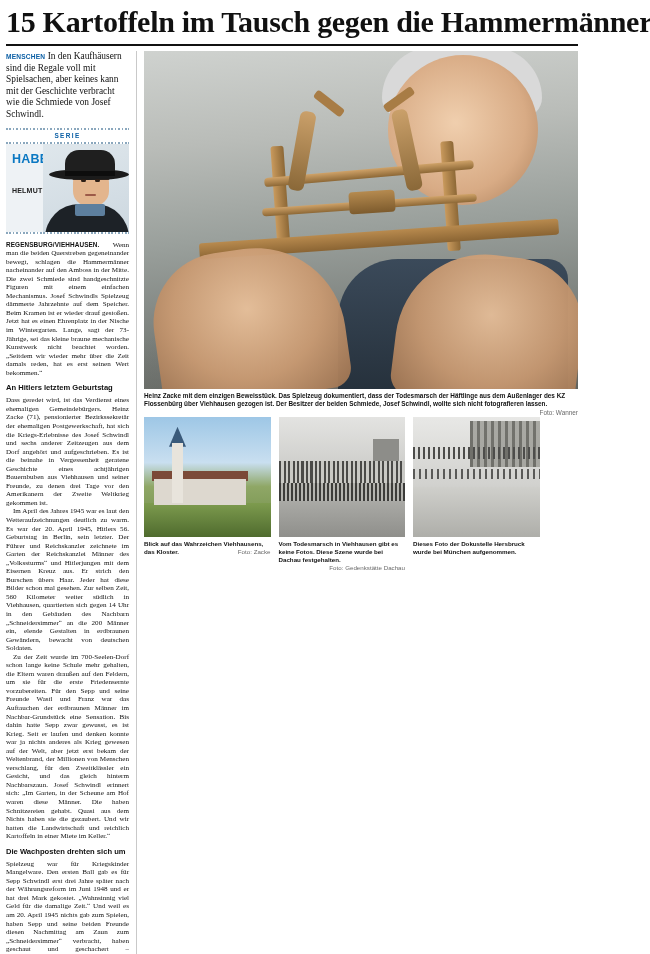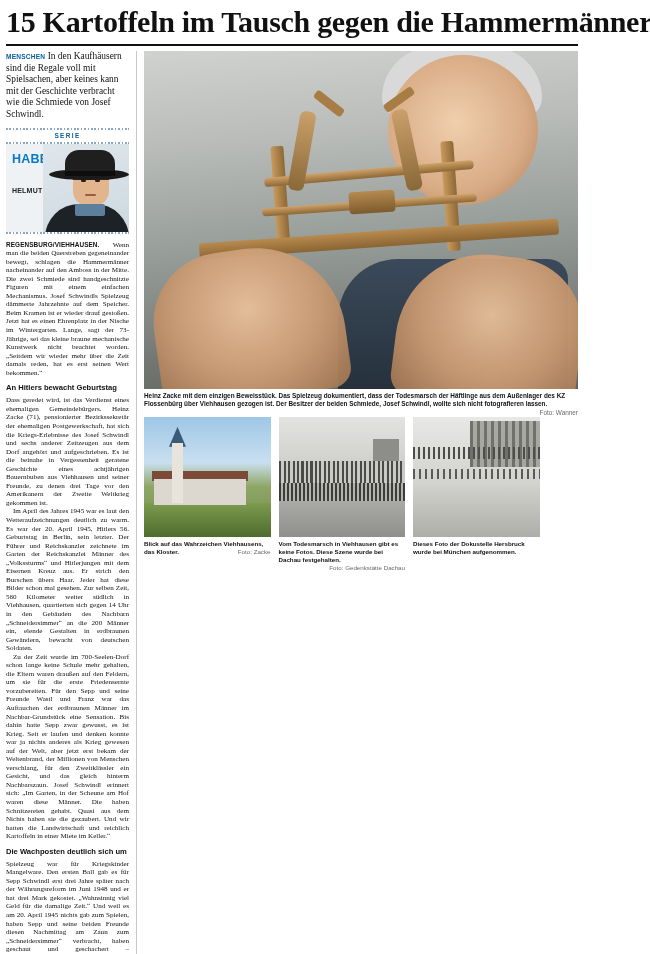--- a/index.html
+++ b/index.html
@@ -204,25 +204,25 @@
             <div class="p-eyeR"></div>
             <div class="p-mouth"></div>
             <div class="p-collar"></div>
           </div>
         </div>
         <div class="dots"></div>
       </div>
 
       <div class="body-txt">
         <p class="noind"><span class="dateline">REGENSBURG/VIEHHAUSEN.</span> <span>Wenn man die beiden Querstreben gegeneinander bewegt, schlagen die Hammermänner nacheinander auf den Amboss in der Mitte. Die zwei Schmiede sind handgeschnitzte Figuren mit einem einfachen Mechanismus. Josef Schwindls Spielzeug dämmerte Jahrzehnte auf dem Speicher. Beim Kramen ist er wieder drauf gestoßen. Jetzt hat es einen Ehrenplatz in der Nische im Wintergarten. Lange, sagt der 73-Jährige, sei das kleine braune mechanische Kunstwerk nicht beachtet worden. „Seitdem wir wieder mehr über die Zeit damals reden, hat es erst seinen Wert bekommen.“</span></p>
-        <div class="subhead">An Hitlers bewacht Geburtstag</div>
+        <div class="subhead">An Hitlers letztem Geburtstag</div>
         <p class="noind">Dass geredet wird, ist das Verdienst eines ehemaligen Gemeindebürgers. Heinz Zacke (71), pensionierter Bezirkssekretär der ehemaligen Postgewerkschaft, hat sich die Kriegs-Erlebnisse des Josef Schwindl und sechs anderer Zeitzeugen aus dem Dorf angehört und aufgeschrieben. Es ist die beinahe in Vergessenheit geratene Geschichte eines achtjährigen Bauernbuben aus Viehhausen und seiner Freunde, zu denen drei Tage vor den Amerikanern der Zweite Weltkrieg gekommen ist.</p>
         <p>Im April des Jahres 1945 war es laut den Wetteraufzeichnungen deutlich zu warm. Es war der 20. April 1945, Hitlers 56. Geburtstag in Berlin, sein letzter. Der Führer und Reichskanzler zeichnete im Garten der Reichskanzlei Männer des „Volkssturms“ und Hitlerjungen mit dem Eisernen Kreuz aus. Er strich den Burschen übers Haar. Jeder hat diese Bilder schon mal gesehen. Zur selben Zeit, 560 Kilometer weiter südlich in Viehhausen, quartierten sich gegen 14 Uhr in den Gebäuden des Nachbarn „Schneidersimmer“ an die 200 Männer ein, elende Gestalten in erdbraunen Gewändern, bewacht von deutschen Soldaten.</p>
         <p>Zu der Zeit wurde im 700-Seelen-Dorf schon lange keine Schule mehr gehalten, die Eltern waren draußen auf den Feldern, um sie für die erste Friedensernte vorzubereiten. Für den Sepp und seine Freunde Wastl und Franz war das Auftauchen der erdbraunen Männer im Nachbar-Grundstück eine Sensation. Bis dahin hatte Sepp zwar gewusst, es ist Krieg. Seit er laufen und denken konnte war ja nichts anderes als Krieg gewesen auf der Welt, aber jetzt erst bekam der Weltenbrand, der Millionen von Menschen verschlang, für den Zweitklässler ein Gesicht, und das gleich hinterm Nachbarszaun. Josef Schwindl erinnert sich: „Im Garten, in der Scheune am Hof waren diese Männer. Die haben Schnitzereien gehabt. Quasi aus dem Nichts haben sie die gezaubert. Und wir hatten die Landwirtschaft und reichlich Kartoffeln in einer Miete im Keller.“</p>
-        <div class="subhead">Die Wachposten deutlich sich um</div>
+        <div class="subhead">Die Wachposten drehten sich um</div>
         <p class="noind">Spielzeug war für Kriegskinder Mangelware. Den ersten Ball gab es für Sepp Schwindl erst drei Jahre später nach der Währungsreform im Juni 1948 und er hat drei Mark gekostet. „Wahnsinnig viel Geld für die damalige Zeit.“ Und weil es am 20. April 1945 nichts gab zum Spielen, haben Sepp und seine beiden Freunde diesen Nachmittag am Zaun zum „Schneidersimmer“ verbracht, haben geschaut und geschachert – verbotenerweise allemal mit den Kartoffeln aus Schwindls Keller. Auch wenn man sich sprachlich nicht verständigen konnte, waren die Tarife klar. Jeder Finger bedeutete einen Kartoffel. Eine Hand waren fünf. Ein Vögelchen aus Holz kostete fünf Erdäpfel. Das teuerste Spielzeug waren die beiden Schmiede – sie kosteten 15 Erdknollen.</p>
       </div>
     </div>
 
     <div class="col-right">
       <div class="photo hero">
         <div class="shirt"></div>
         <div class="hair"></div>
         <div class="headman"></div>
         <div class="toy-post-a"></div>

